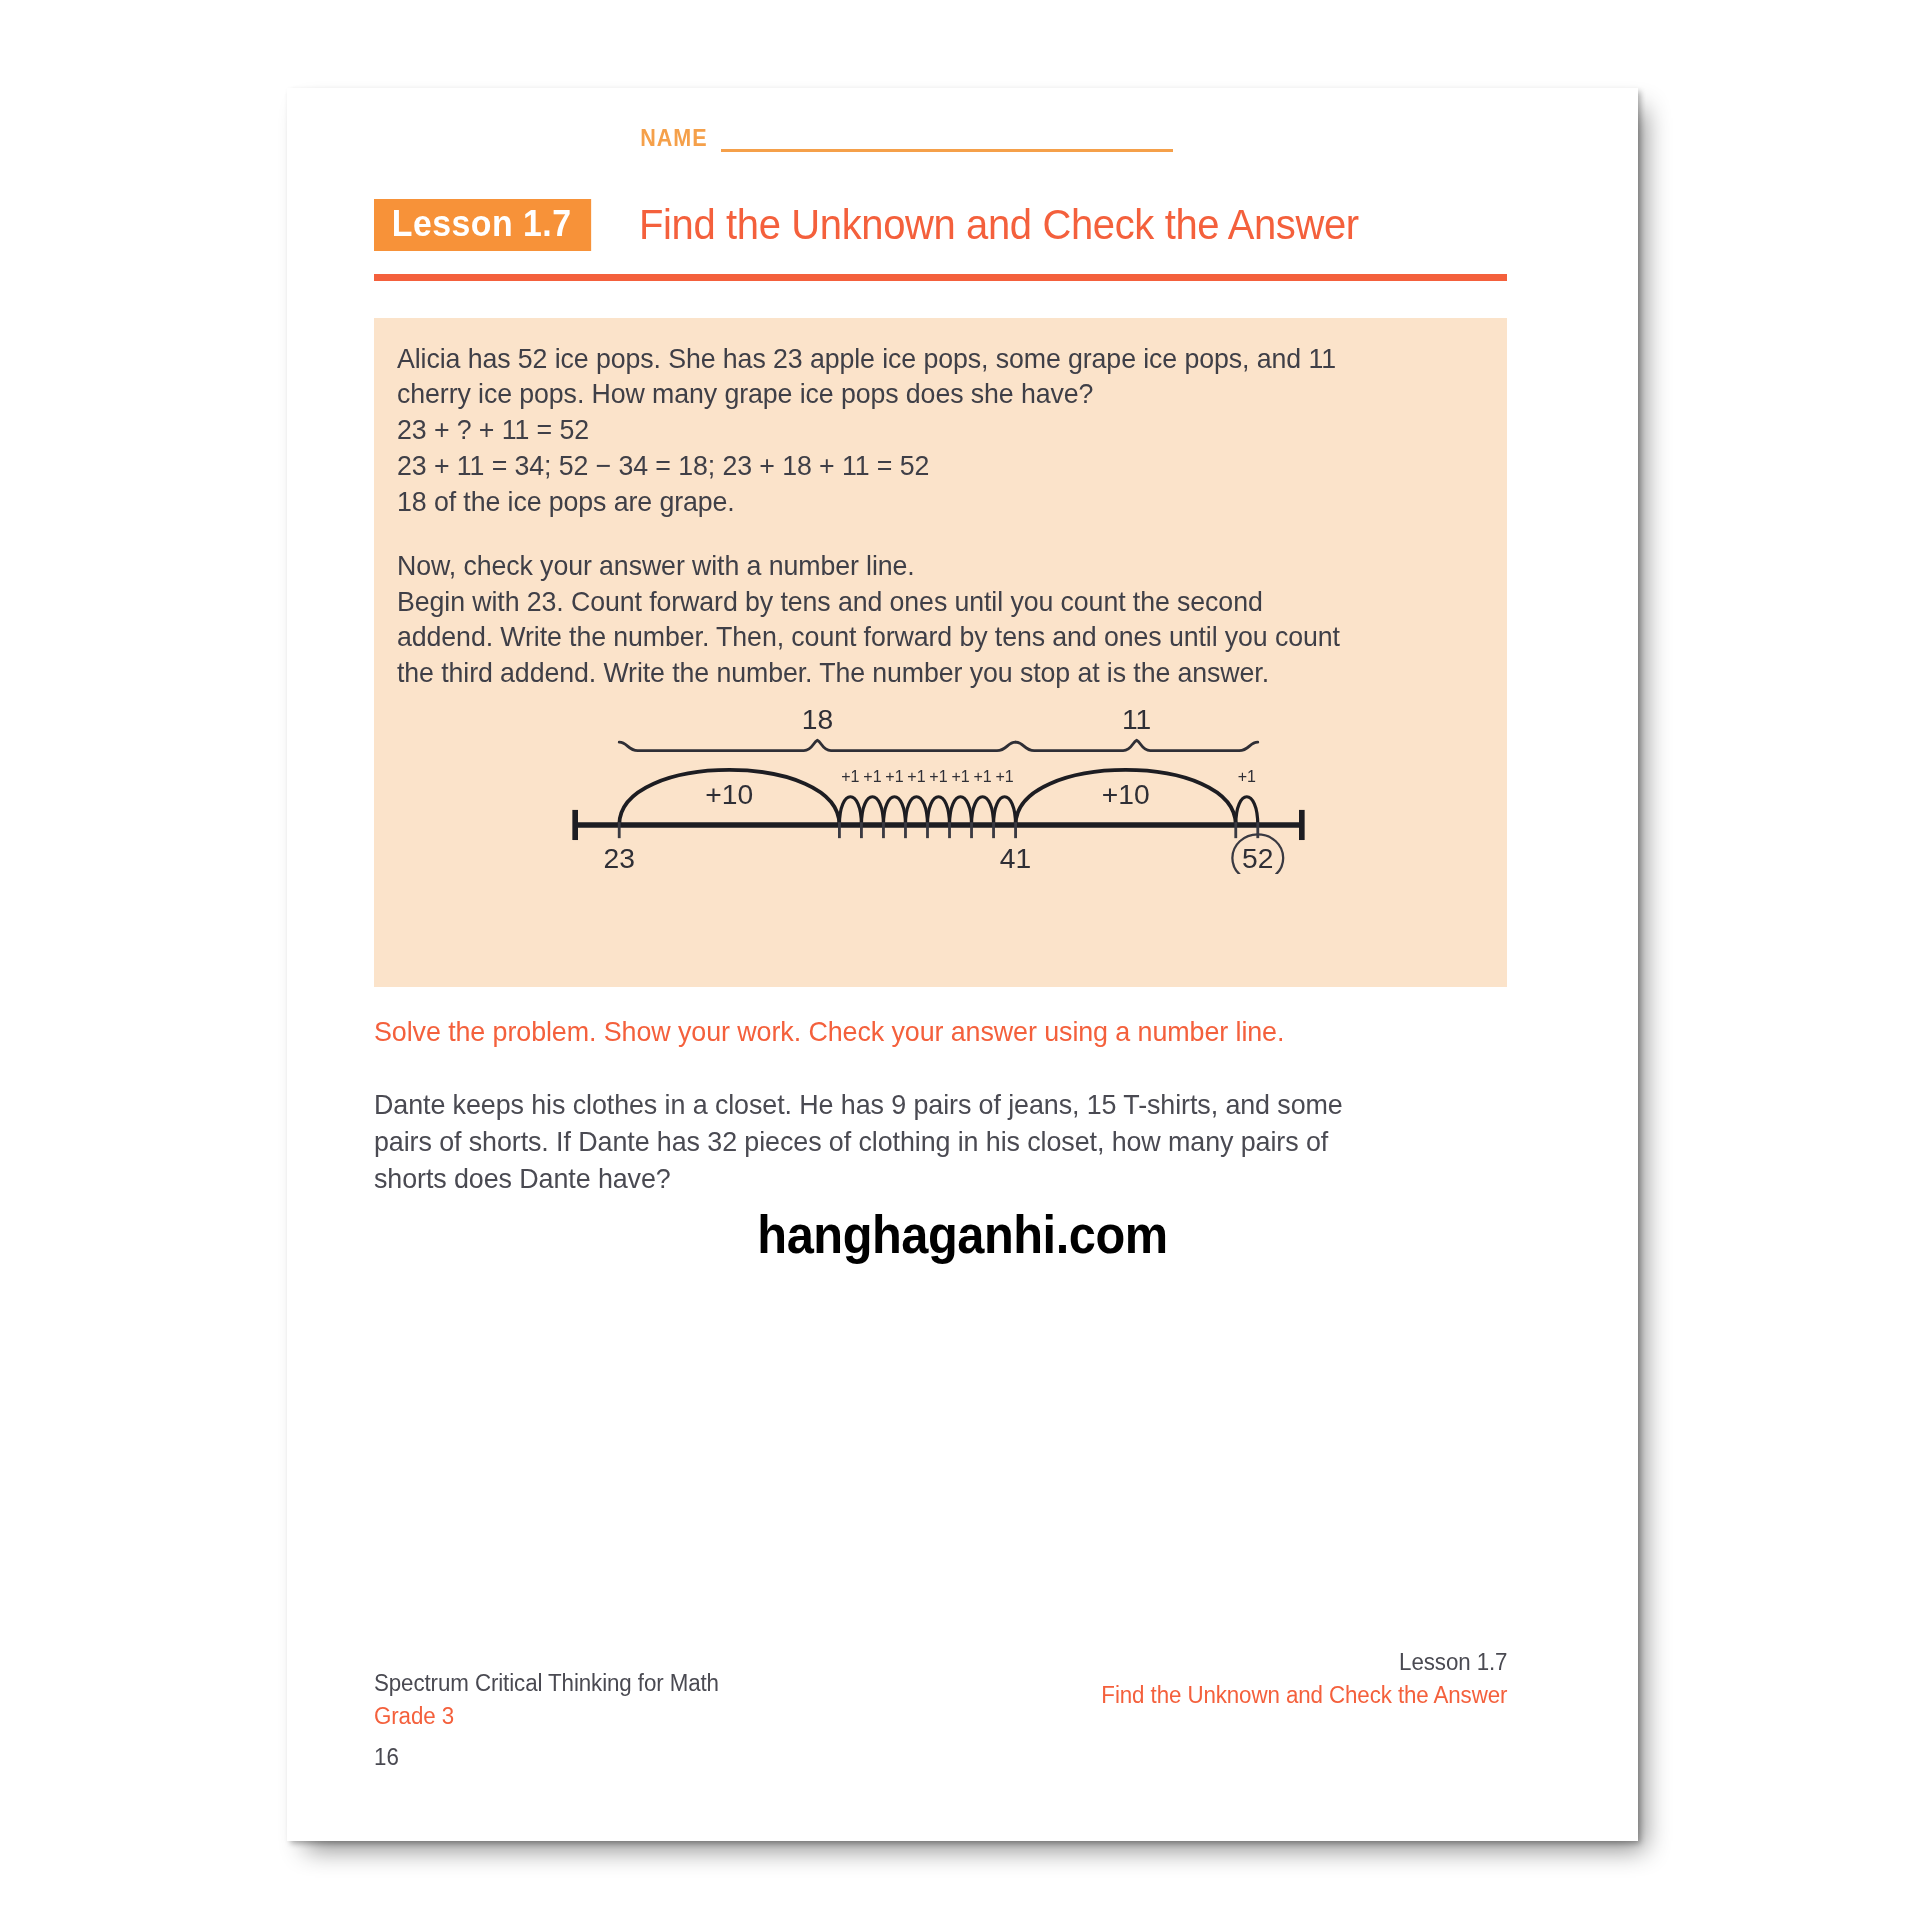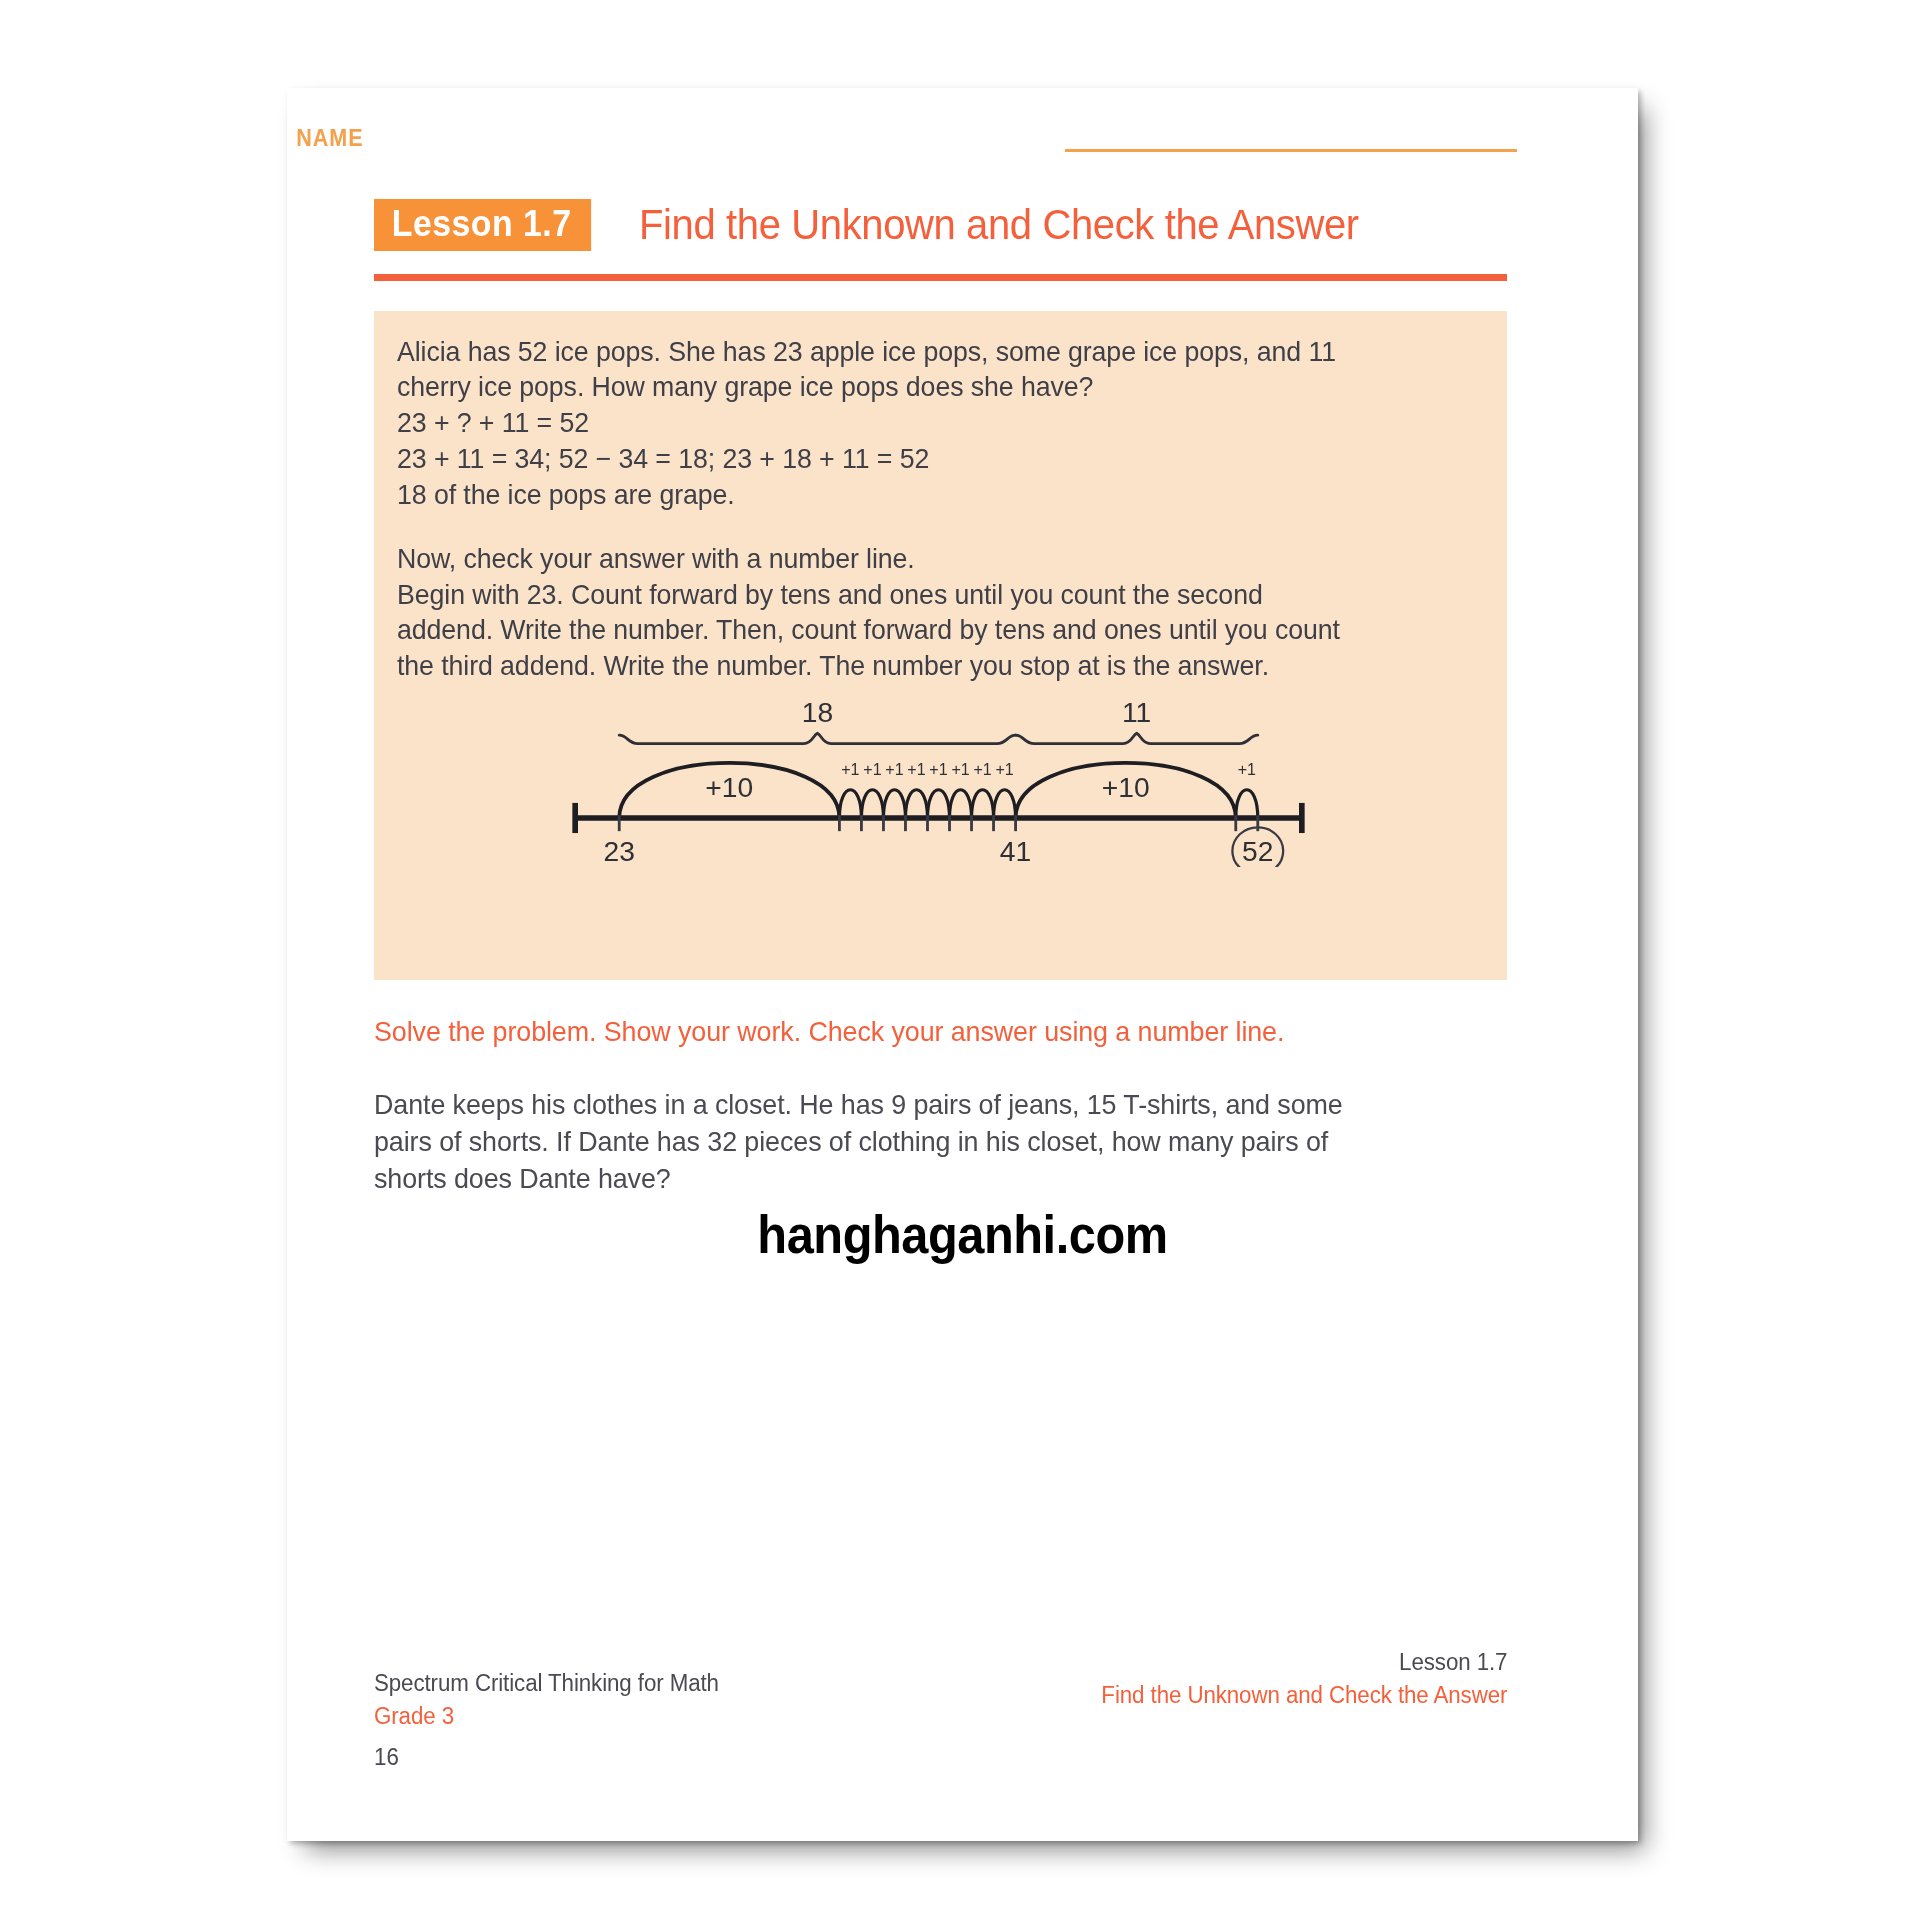--- a/index.html
+++ b/index.html
@@ -29,21 +29,21 @@
   }
 
   
   #name-row {
     position: absolute;
     left: 0; top: 0;
     width: 1351px;
     height: 66px;
     display: flex;
     align-items: flex-end;
-    justify-content: space-between;
+    justify-content: center;
     padding-right: 121px;
     box-sizing: border-box;
   }
   .name-label {
     color: #f5a04a;
     font-size: 24.5px;
     font-weight: 600;
     letter-spacing: 1.1px;
     font-family: "Liberation Sans", sans-serif;
     transform: scaleX(0.88);
@@ -98,21 +98,21 @@
     top: 186px;
     width: 1133px;
     height: 6.6px;
     background: #f4603c;
   }
 
   
   #example-box {
     position: absolute;
     left: 87px;
-    top: 223px;
+    top: 230px;
     width: 1133px;
     height: 669px;
     background: #fbe3ca;
     box-sizing: border-box;
     padding: 22.6px 28px 0 22.6px;
   }
   .ex-text {
     color: #3f3f47;
     font-size: 28px;
     line-height: 1.28;

